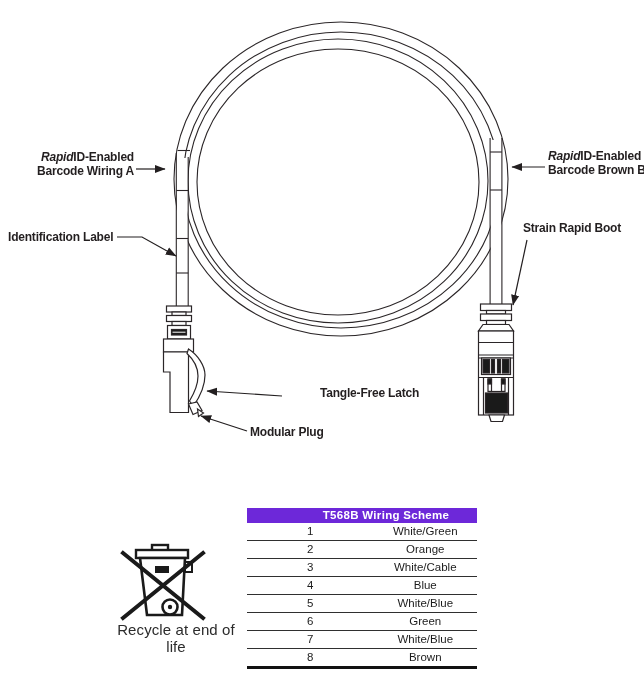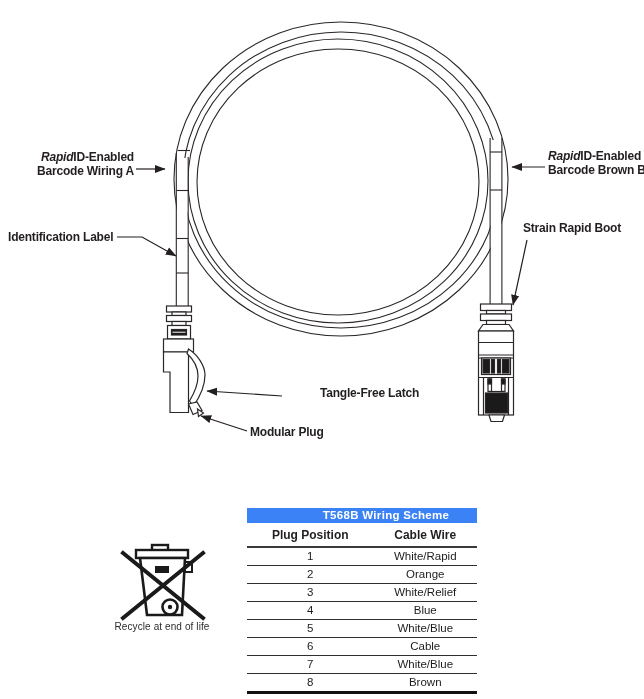--- a/index.html
+++ b/index.html
@@ -11,30 +11,30 @@
   .abs{position:absolute;}
   
   .lbl{
     position:absolute;font-weight:bold;font-size:12px;line-height:14px;
     color:#231f20;white-space:nowrap;letter-spacing:-0.2px;
   }
   .lbl i{font-style:italic;}
   .lbl.right{text-align:right;}
   
   .recycle-caption{
-    position:absolute;left:93px;top:621px;width:138px;text-align:center;
-    font-size:10px;color:#2b2b2b;letter-spacing:0.1px;
+    position:absolute;left:107px;top:621px;width:138px;text-align:center;
+    font-size:15px;color:#2b2b2b;letter-spacing:0.1px;
   }
   
   .wtable{
     position:absolute;left:247px;top:508px;width:230px;
     border-bottom:3px solid #121212;
   }
   .wtable .titlebar{
-    background:#3b82f6;color:#ffffff;font-weight:bold;font-size:11.5px;
+    background:#6d28d9;color:#ffffff;font-weight:bold;font-size:11.5px;
     line-height:15px;height:15px;text-align:center;letter-spacing:0.3px;padding-left:48px;
   }
   .wtable .cols{
     display:flex;height:23px;align-items:center;
     border-bottom:2.5px solid #3a3a3a;font-weight:bold;font-size:12px;
   }
   .wtable .cols .c1{flex:0 0 55%;text-align:center;}
   .wtable .cols .c2{flex:0 0 45%;text-align:center;}
   .wtable .row{
     display:flex;height:17px;line-height:17px;font-size:11.5px;color:#1c1c1c;
@@ -166,47 +166,43 @@
       <line x1="13" y1="15" x2="93" y2="80" stroke-width="4" stroke-linecap="square"></line>
       <line x1="93" y1="15" x2="13" y2="80" stroke-width="4" stroke-linecap="square"></line>
       <circle cx="60" cy="69" r="7.5" stroke-width="2.6"></circle>
       <circle cx="60" cy="69" r="2.2" fill="#1a1a1a" stroke="none"></circle>
     </g>
   </svg>
   <div class="recycle-caption">Recycle at end of life</div>
 
   <div class="wtable">
     <div class="titlebar">T568B Wiring Scheme</div>
-    <div class="cols">
-      <div class="c1">Plug Position</div>
-      <div class="c2">Cable Wire</div>
-    </div>
     <div class="row">
       <div class="c1">1</div>
-      <div class="c2">White/Rapid</div>
+      <div class="c2">White/Green</div>
     </div>
     <div class="row">
       <div class="c1">2</div>
       <div class="c2">Orange</div>
     </div>
     <div class="row">
       <div class="c1">3</div>
-      <div class="c2">White/Relief</div>
+      <div class="c2">White/Cable</div>
     </div>
     <div class="row">
       <div class="c1">4</div>
       <div class="c2">Blue</div>
     </div>
     <div class="row">
       <div class="c1">5</div>
       <div class="c2">White/Blue</div>
     </div>
     <div class="row">
       <div class="c1">6</div>
-      <div class="c2">Cable</div>
+      <div class="c2">Green</div>
     </div>
     <div class="row">
       <div class="c1">7</div>
       <div class="c2">White/Blue</div>
     </div>
     <div class="row">
       <div class="c1">8</div>
       <div class="c2">Brown</div>
     </div>
   </div>

